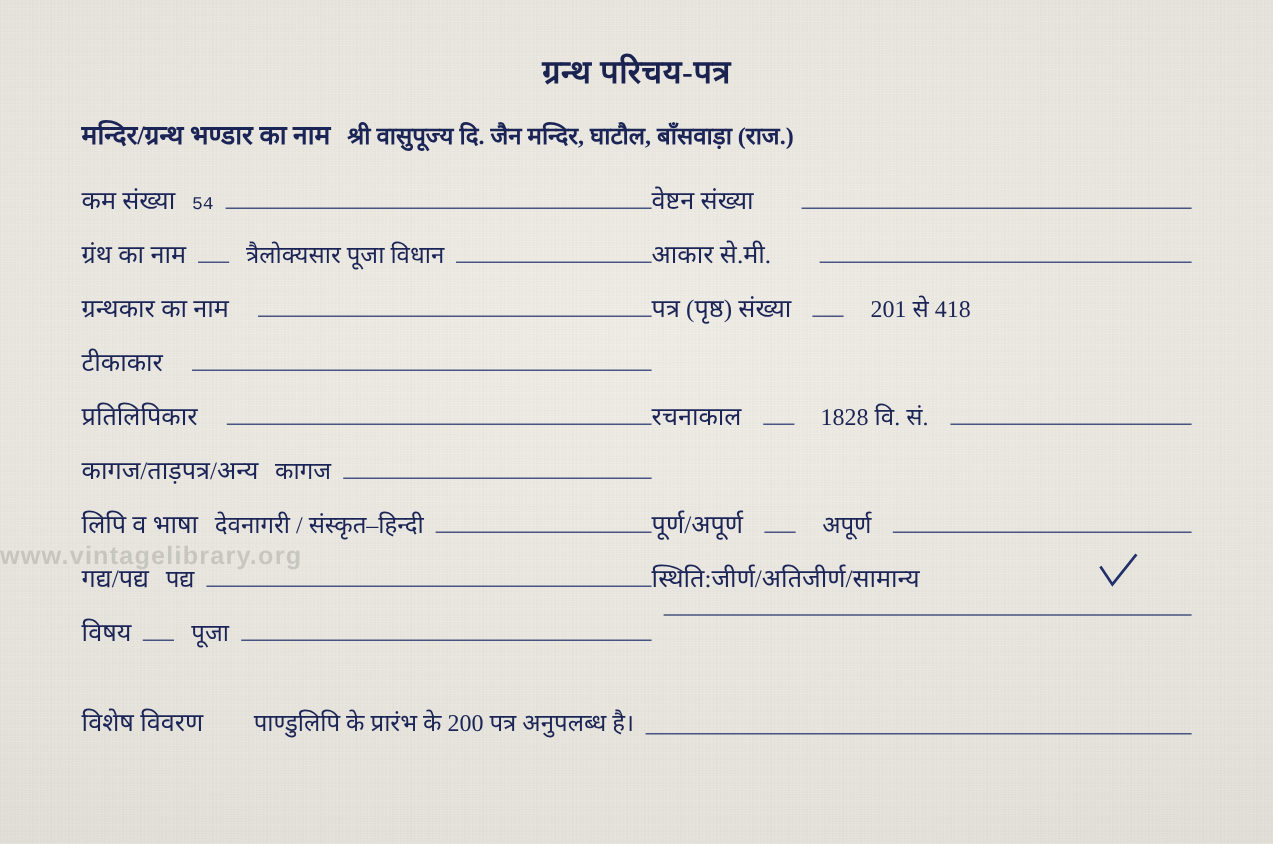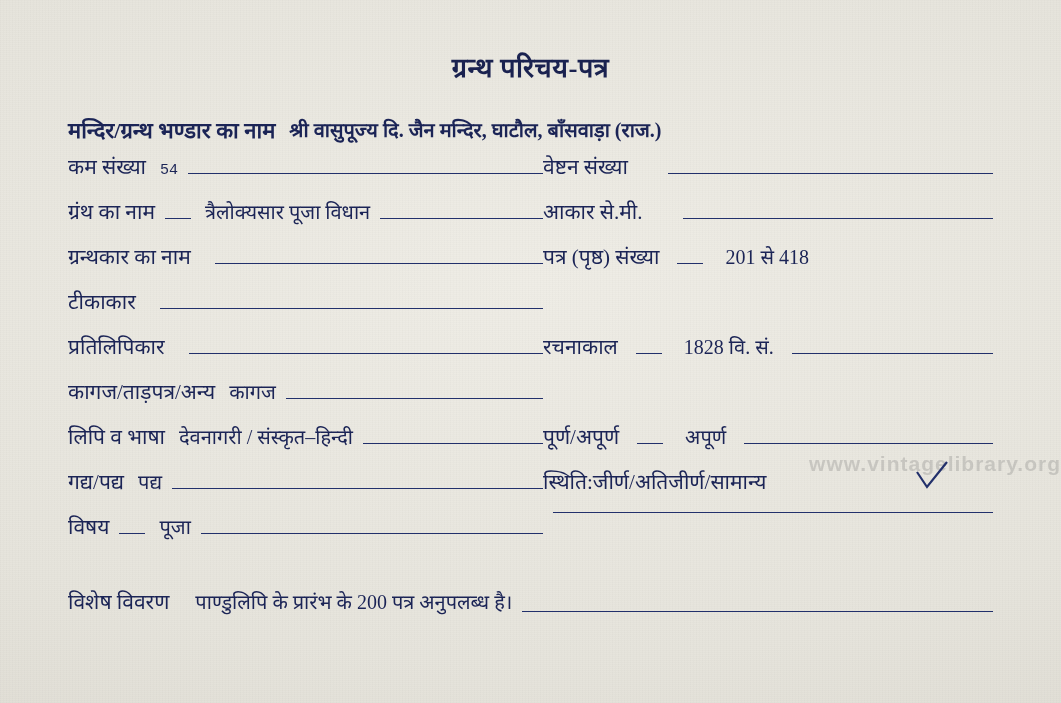--- a/index.html
+++ b/index.html
@@ -18,41 +18,40 @@
   }
   .grain {
     position:absolute; inset:0;
     background-image:
       repeating-linear-gradient(0deg, rgba(0,0,0,0.012) 0 1px, rgba(255,255,255,0.012) 1px 2px),
       repeating-linear-gradient(90deg, rgba(0,0,0,0.01) 0 1px, rgba(255,255,255,0.01) 1px 3px);
     pointer-events:none;
   }
   .watermark {
     position:absolute; left:0; right:0; top:452px;
-    text-align:right;
+    text-align:left;
     font-family:"Liberation Sans", sans-serif;
     font-size:21px; letter-spacing:1px;
     color:rgba(120,120,120,0.28);
     font-weight:700;
     pointer-events:none;
   }
 
   .title {
     position:absolute; top:40px; left:0; right:0;
     text-align:center;
     font-size:27px;
     font-weight:700;
     letter-spacing:0.5px;
     color:#1a2250;
-    margin-top:8px;
   }
 
   .head-row {
-    position:absolute; top:114px; left:68px; right:20px;
-    display:flex; align-items:center;
+    position:absolute; top:96px; left:68px; right:20px;
+    display:flex; align-items:flex-end;
   }
   .head-row .lbl { font-size:22px; font-weight:700; white-space:nowrap; }
   .head-row .val { font-size:21px; font-weight:700; white-space:nowrap; }
 
   .grid {
     position:absolute; left:68px; top:152px; width:925px;
   }
   .row {
     display:flex;
     height:45px;
@@ -104,21 +103,21 @@
     left:372px; top:-6px;
     width:34px; height:30px;
     z-index:3;
   }
 
   .last {
     position:absolute; left:68px; top:578px; width:925px;
     display:flex; align-items:flex-end; height:40px;
   }
   .last .lbl { font-size:21px; }
-  .last .val { font-size:20px; margin-left:26px; font-family:"Liberation Serif", serif; }
+  .last .val { font-size:20px; margin-left:42px; font-family:"Liberation Serif", serif; }
 </style>
 </head>
 <body>
 
 <div class="page">
   <div class="grain"></div>
 
   <div class="title">ग्रन्थ परिचय-पत्र</div>
 
   <div class="head-row">

